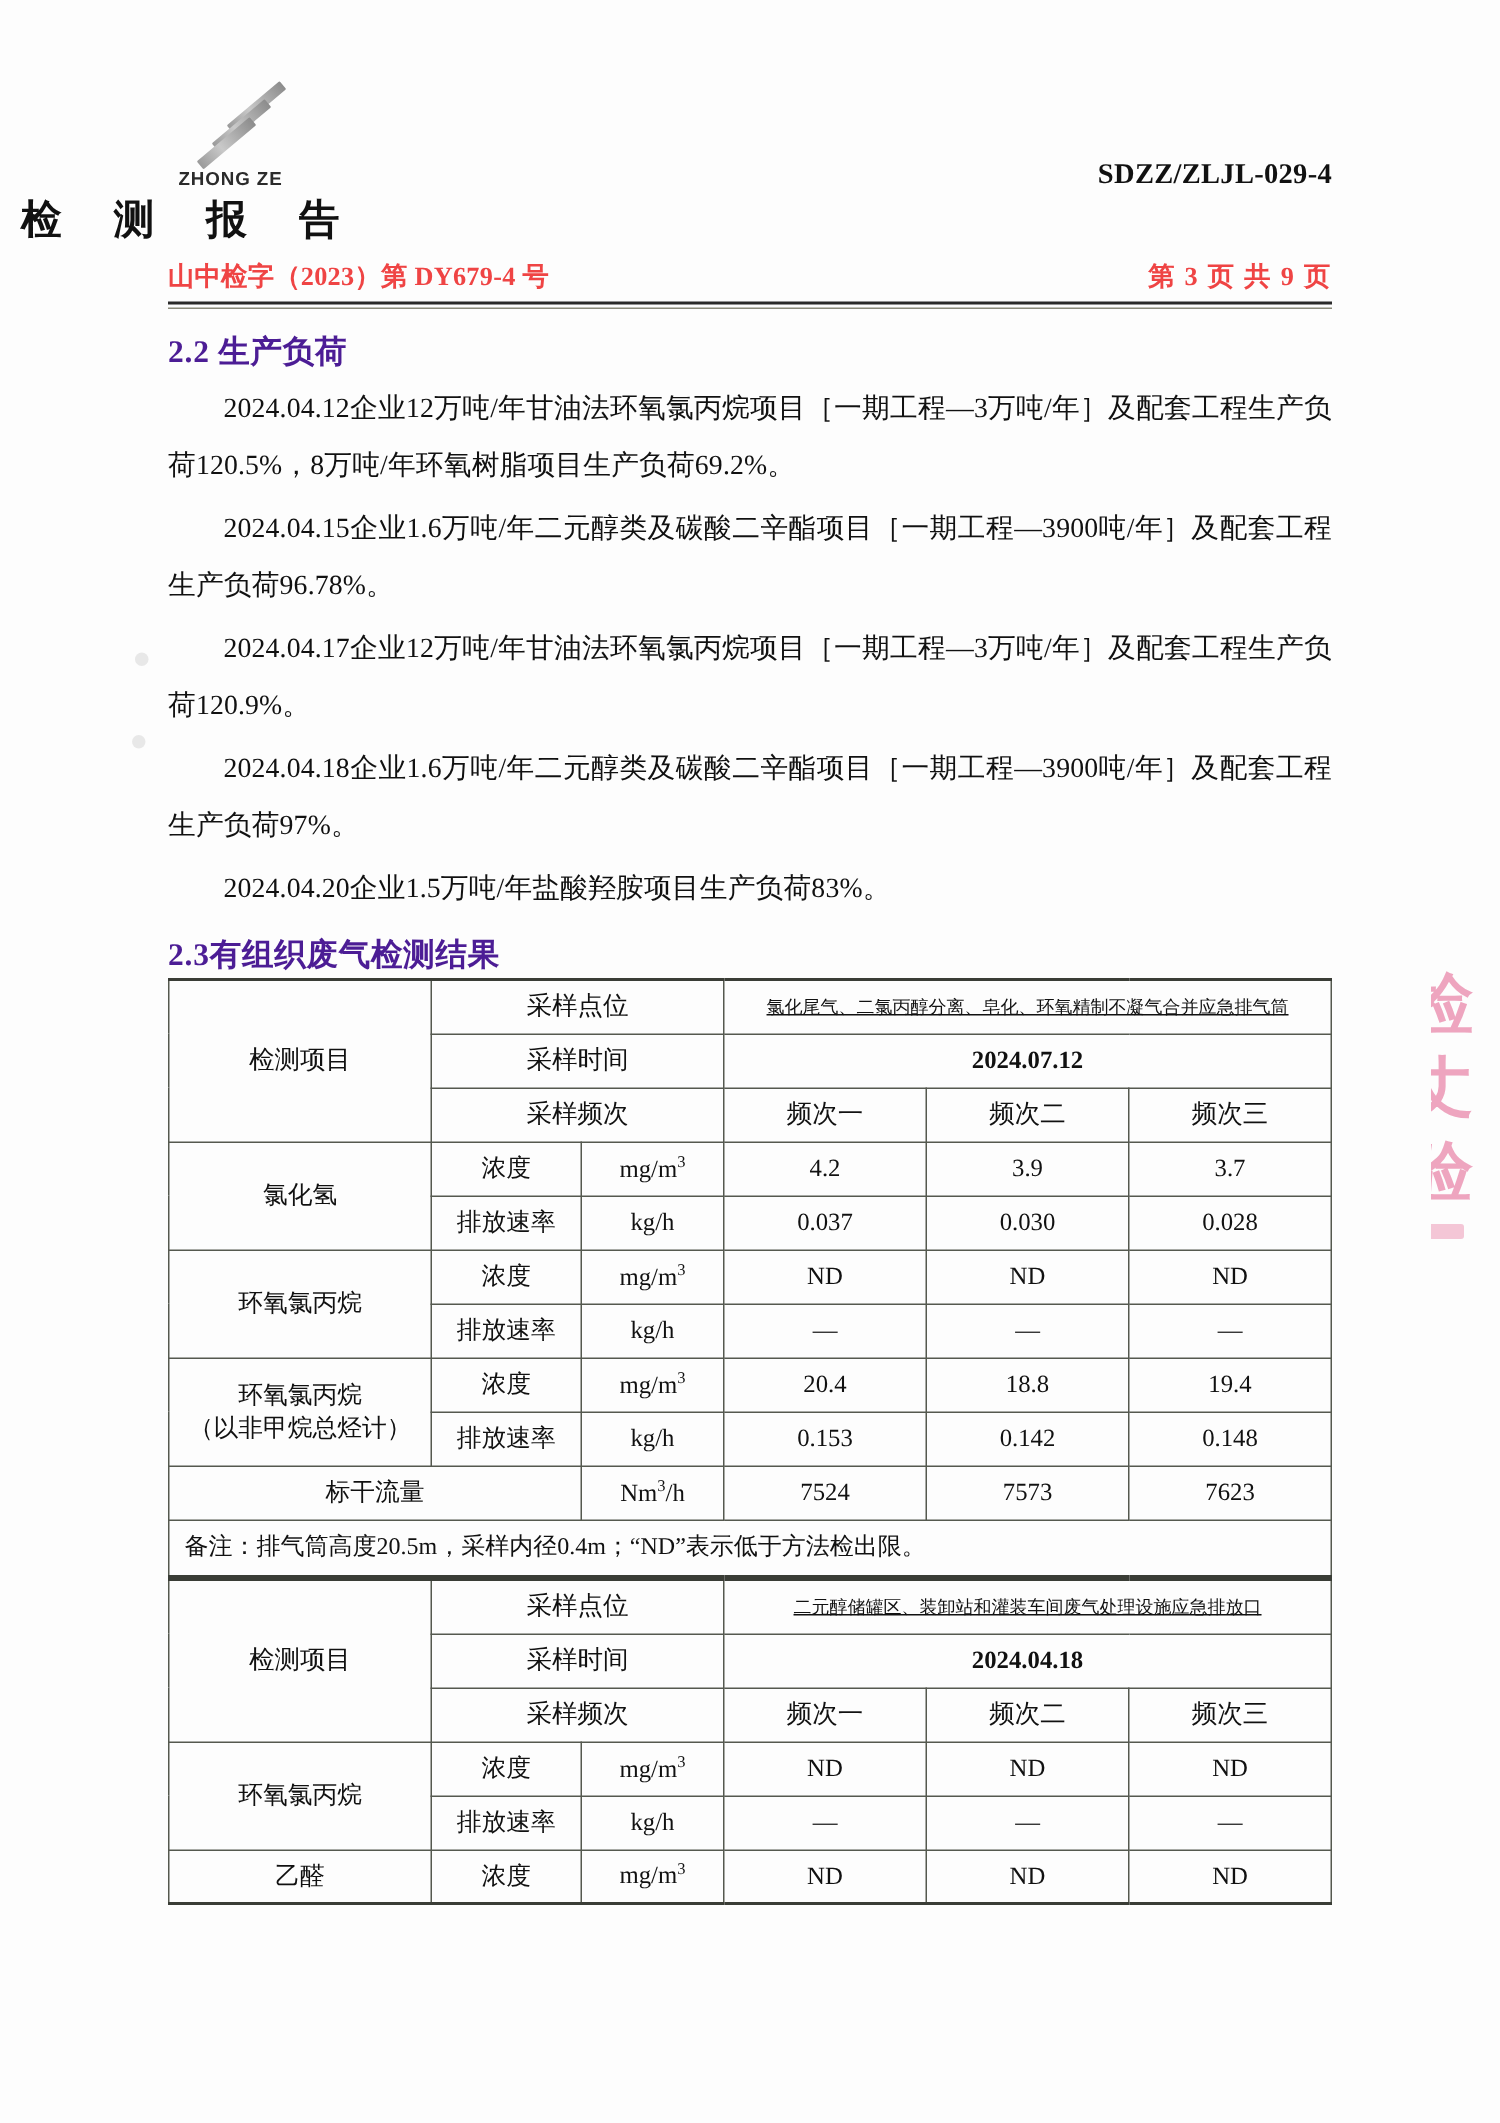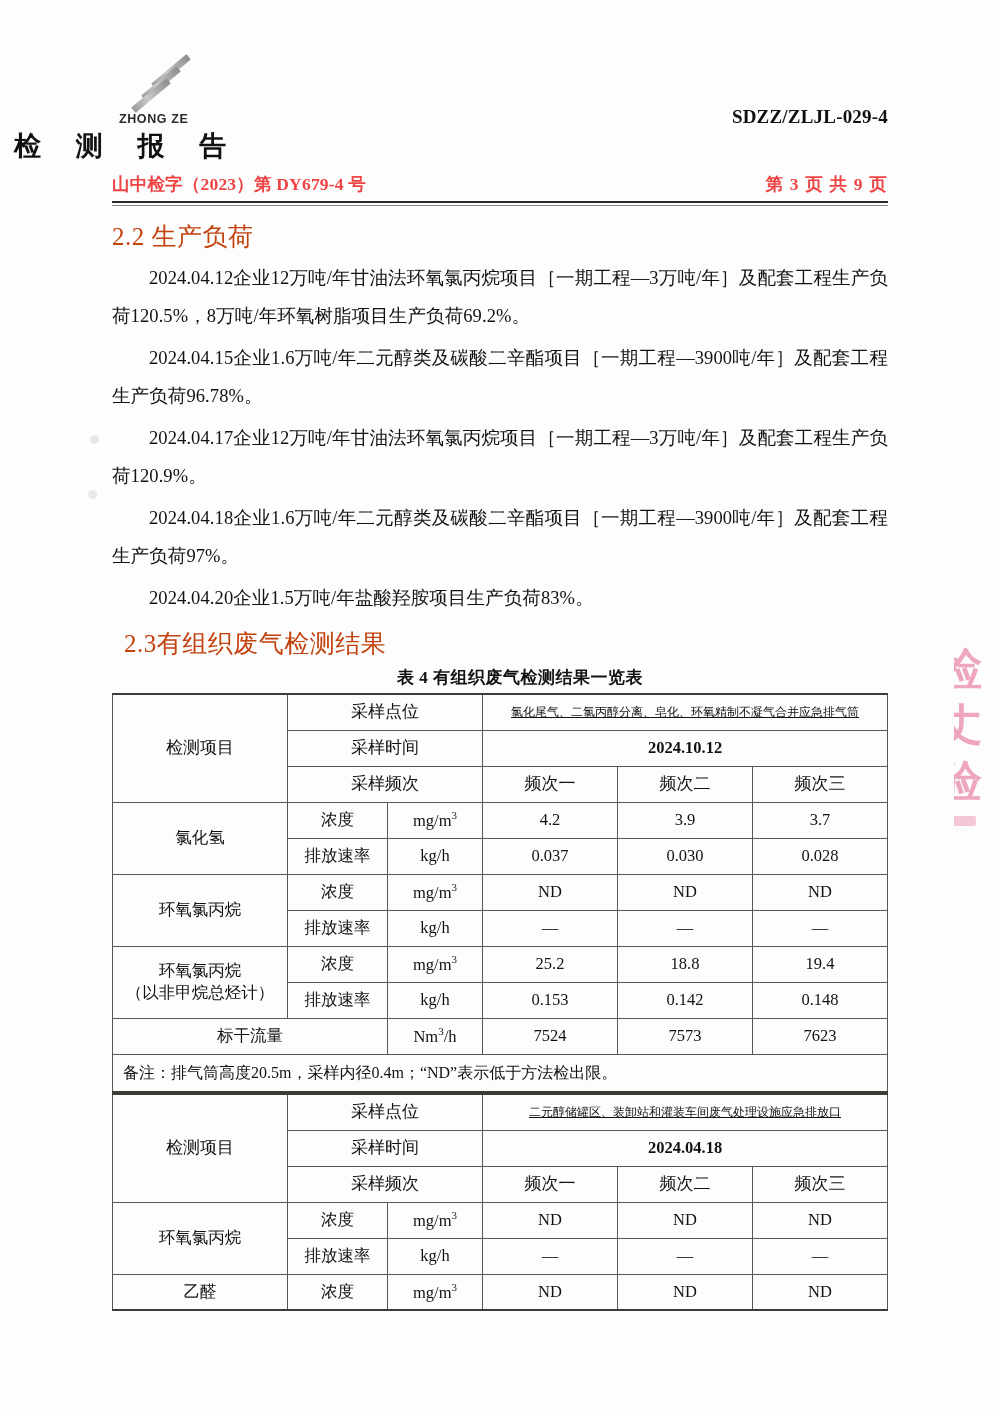--- a/index.html
+++ b/index.html
@@ -119,27 +119,27 @@
   }
 
   
   .content {
     position: absolute;
     left: 112px;
     top: 200px;
     width: 776px;
   }
   h2.section-heading {
-    font-size: 25px;
-    font-weight: 400;
+    font-size: 21px;
+    font-weight: 700;
     margin: 0 0 6px 0;
     letter-spacing: 0.5px;
-    color: #c2410c;
-  }
-  h2.section-heading.tight { margin-top: 10px; margin-bottom: 2px; margin-left: 12px; }
+    color: #4c1d95;
+  }
+  h2.section-heading.tight { margin-top: 10px; margin-bottom: 2px; }
 
   p.para {
     font-size: 18.5px;
     line-height: 38px;
     margin: 0 0 4px 0;
     text-indent: 37px;
     text-align: justify;
     letter-spacing: 0.1px;
     color: #111;
   }
@@ -261,41 +261,40 @@
     <h2 class="section-heading">2.2  生产负荷</h2>
 
     <p class="para">2024.04.12企业12万吨/年甘油法环氧氯丙烷项目［一期工程—3万吨/年］及配套工程生产负荷120.5%，8万吨/年环氧树脂项目生产负荷69.2%。</p>
     <p class="para">2024.04.15企业1.6万吨/年二元醇类及碳酸二辛酯项目［一期工程—3900吨/年］及配套工程生产负荷96.78%。</p>
     <p class="para">2024.04.17企业12万吨/年甘油法环氧氯丙烷项目［一期工程—3万吨/年］及配套工程生产负荷120.9%。</p>
     <p class="para">2024.04.18企业1.6万吨/年二元醇类及碳酸二辛酯项目［一期工程—3900吨/年］及配套工程生产负荷97%。</p>
     <p class="para">2024.04.20企业1.5万吨/年盐酸羟胺项目生产负荷83%。</p>
 
     <h2 class="section-heading tight">2.3有组织废气检测结果</h2>
 
-    <div class="table-caption">表 4   有组织废气检测结果一览表</div>
 
     <div class="tbl-wrap">
     <table class="rt">
       <colgroup>
         <col style="width:175px">
         <col style="width:100px">
         <col style="width:95px">
         <col style="width:135px">
         <col style="width:135px">
         <col style="width:135px">
       </colgroup>
       <tbody>
         <tr>
           <td class="outer-top head-label" rowspan="3">检测项目</td>
           <td class="outer-top head-label" colspan="2">采样点位</td>
           <td class="outer-top point" colspan="3">氯化尾气、二氯丙醇分离、皂化、环氧精制不凝气合并应急排气筒</td>
         </tr>
         <tr>
           <td class="head-label" colspan="2">采样时间</td>
-          <td class="bold" colspan="3">2024.10.12</td>
+          <td class="bold" colspan="3">2024.07.12</td>
         </tr>
         <tr>
           <td class="head-label" colspan="2">采样频次</td>
           <td class="head-label">频次一</td>
           <td class="head-label">频次二</td>
           <td class="head-label">频次三</td>
         </tr>
 
         <tr>
           <td rowspan="2">氯化氢</td>
@@ -329,21 +328,21 @@
           <td>—</td>
         </tr>
 
         <tr>
           <td rowspan="2">
             <div>环氧氯丙烷</div>
             <div>（以非甲烷总烃计）</div>
           </td>
           <td>浓度</td>
           <td><span>mg/m</span><span class="sup">3</span></td>
-          <td>25.2</td>
+          <td>20.4</td>
           <td>18.8</td>
           <td>19.4</td>
         </tr>
         <tr>
           <td>排放速率</td>
           <td>kg/h</td>
           <td>0.153</td>
           <td>0.142</td>
           <td>0.148</td>
         </tr>

